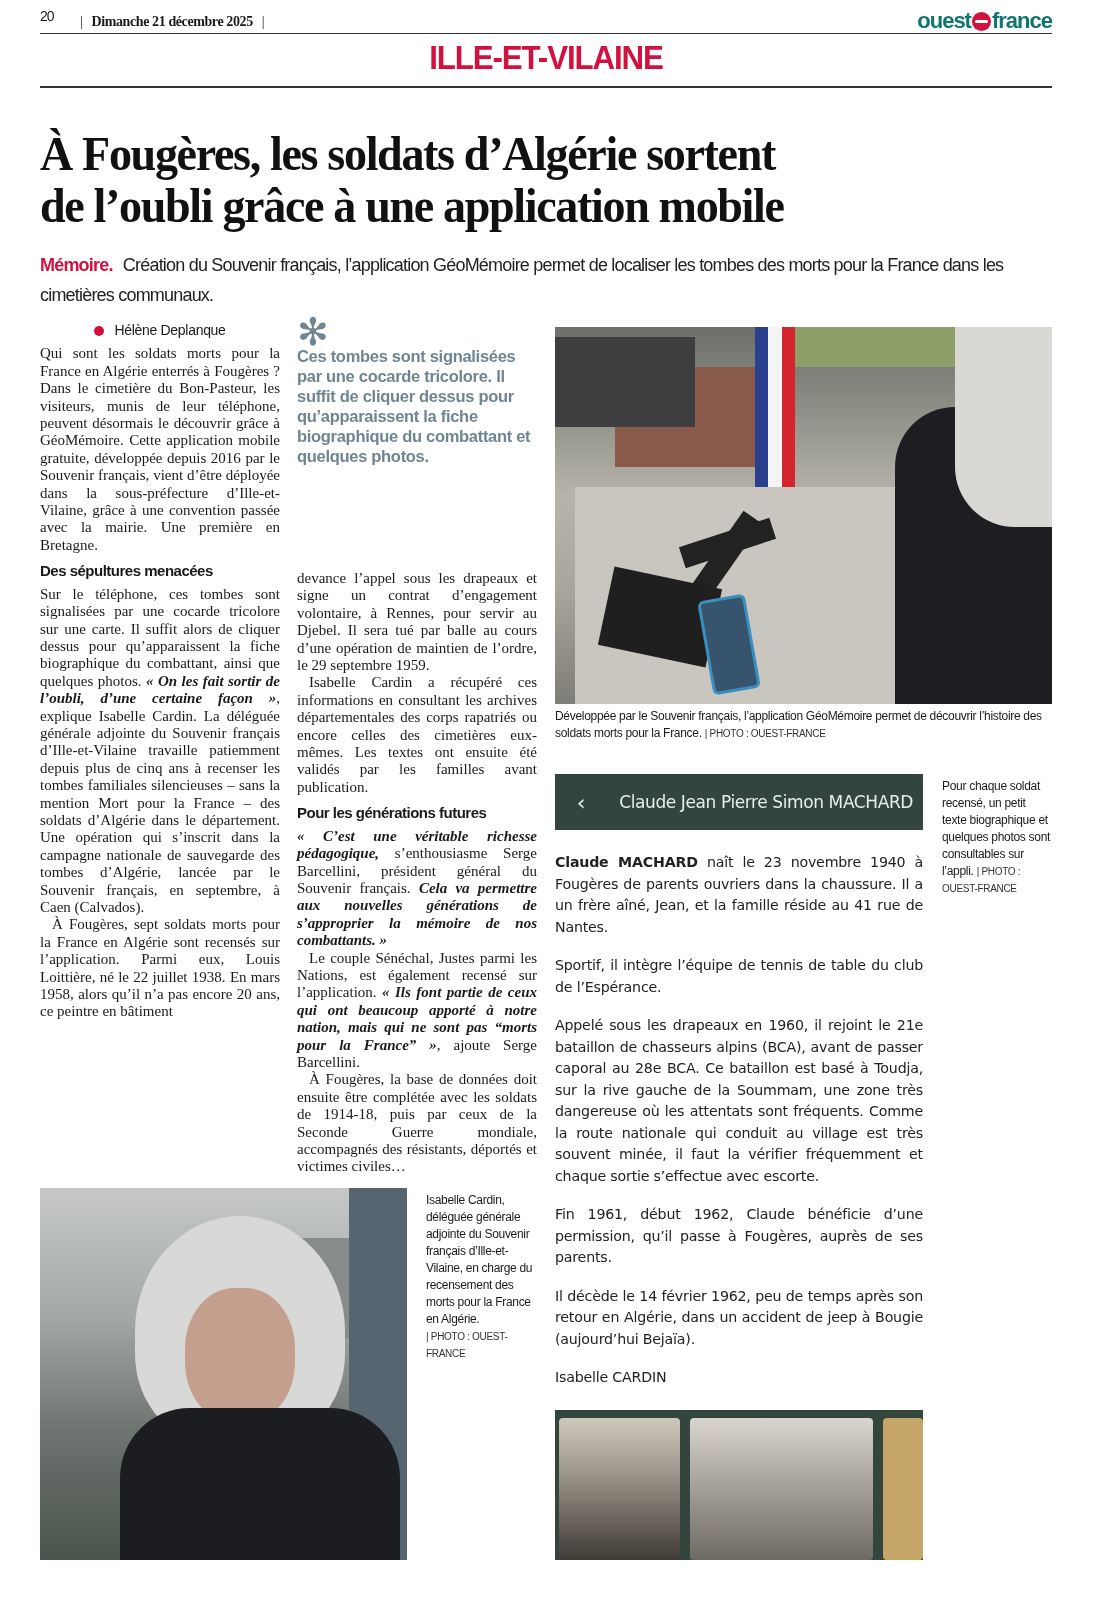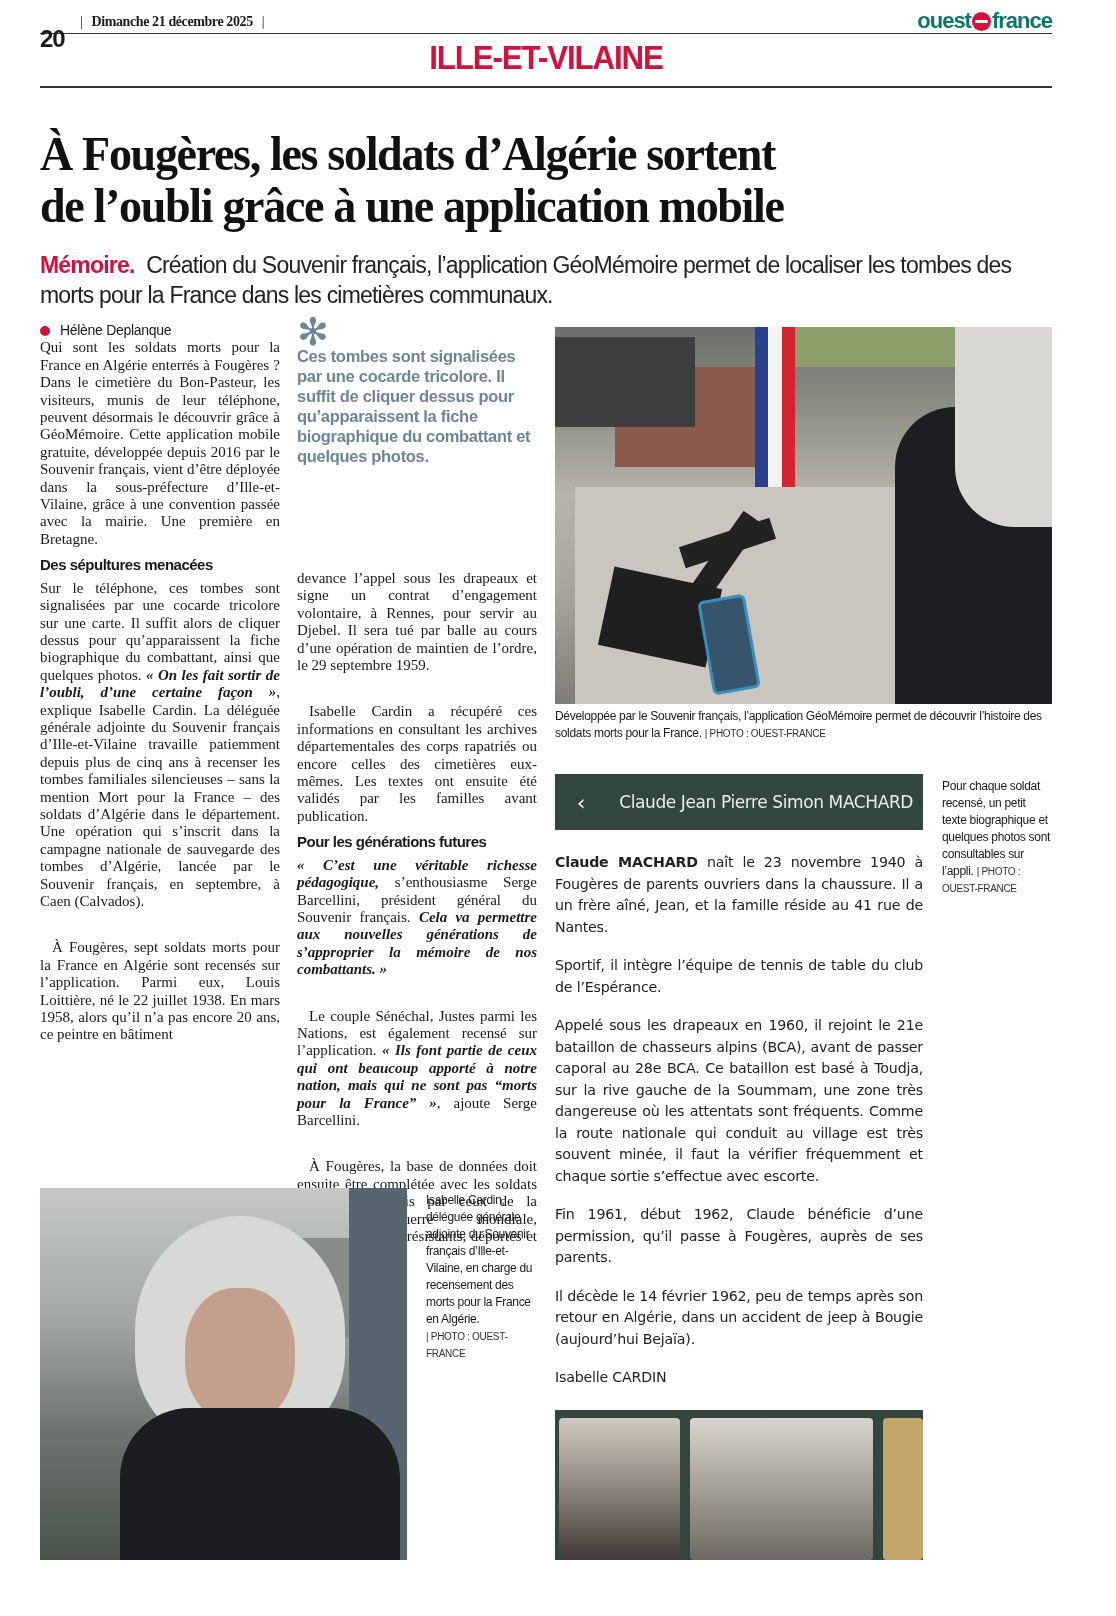--- a/index.html
+++ b/index.html
@@ -1,41 +1,41 @@
 <!DOCTYPE html>
 <html><head>
 <meta charset="utf-8">
 <style>
   * { box-sizing: border-box; margin: 0; padding: 0; }
   html, body { width: 1116px; height: 1616px; background: #fff; overflow: hidden; }
   body { position: relative; font-family: "Liberation Serif", serif; color: #1a1a1a; }
 
   .header-bar { position: absolute; left: 40px; top: 8px; width: 1012px; height: 26px; border-bottom: 1.5px solid #333; }
-  .page-num { position: absolute; left: 0; top: 17px; font-family: "Liberation Sans", sans-serif; font-weight: 700; font-size: 24px; letter-spacing: -1px; }
+  .page-num { position: absolute; left: 0; top: 0; font-family: "Liberation Sans", sans-serif; font-weight: 400; font-size: 14px; letter-spacing: -1px; }
   .hdr-date { position: absolute; left: 34px; top: 6px; font-family: Liberation Serif, serif; font-weight: 700; font-size: 14px; letter-spacing: -0.4px; }
   .sep { font-weight: 400; margin: 0 6px; }
   .logo { position: absolute; right: 0; top: 0; font-family: "Liberation Sans", sans-serif; font-weight: 700; font-size: 22px; color: #0f766e; letter-spacing: -1px; display: flex; align-items: center; }
   .logo-mark { display: inline-block; width: 19px; height: 19px; border-radius: 50%; background: #d1123f; margin: 0 1px; position: relative; }
   .logo-mark::after { content: ""; position: absolute; left: 3px; top: 8px; width: 13px; height: 3px; background: #fff; border-radius: 2px; }
 
   .section-title { position: absolute; left: 0; top: 38px; width: 1092px; text-align: center; font-family: "Liberation Sans", sans-serif; font-weight: 700; font-size: 34px; color: #d1123f; letter-spacing: -1.2px; transform: scaleX(0.92); }
   .section-rule { position: absolute; left: 40px; top: 86px; width: 1012px; height: 1.5px; background: #333; }
 
   .headline { position: absolute; left: 40px; top: 128px; width: 1030px; font-family: "Liberation Serif", serif; font-size: 48px; line-height: 52px; letter-spacing: -1.4px; color: #111; transform: scaleX(0.96); transform-origin: left; }
-  .standfirst { position: absolute; left: 40px; top: 250px; width: 1000px; font-family: "Liberation Sans", sans-serif; font-size: 23px; line-height: 30px; letter-spacing: -0.8px; color: #222; }
+  .standfirst { position: absolute; left: 40px; top: 250px; width: 1000px; font-family: "Liberation Sans", sans-serif; font-size: 18px; line-height: 30px; letter-spacing: -0.8px; color: #222; }
   .standfirst .kicker { color: #d1123f; font-weight: 700; margin-right: 6px; }
 
   .col { position: absolute; font-family: "Liberation Serif", serif; font-size: 15px; line-height: 17.4px; text-align: justify; color: #1a1a1a; hyphens: manual; }
   .col p { text-indent: 0; }
-  .col p.ind { text-indent: 12px; margin-top: 29px; }
+  .col p.ind { text-indent: 12px; }
   .col em, .col .q { font-style: italic; font-weight: 700; }
   .col h3 { font-family: "Liberation Sans", sans-serif; font-weight: 700; font-size: 15px; letter-spacing: -0.5px; margin: 8px 0 6px; text-align: left; }
   .col1 { left: 40px; top: 322px; width: 240px; }
   .col2 { left: 297px; top: 570px; width: 240px; }
-  .byline { font-family: "Liberation Sans", sans-serif; font-size: 14px; font-weight: 400; margin-bottom: 0; display: flex; align-items: center; letter-spacing: -0.3px; }
+  .byline { font-family: "Liberation Sans", sans-serif; font-size: 14px; font-weight: 400; margin-bottom: 6px; display: flex; align-items: center; letter-spacing: -0.3px; justify-content: center; }
   .dot { display: inline-block; width: 10px; height: 10px; border-radius: 50%; background: #d1123f; margin-right: 10px; }
 
   .pullquote { position: absolute; left: 297px; top: 318px; width: 240px; font-family: "Liberation Sans", sans-serif; font-weight: 700; font-size: 16.5px; line-height: 20px; color: #6f8591; letter-spacing: -0.3px; }
   .asterisk { font-size: 38px; line-height: 28px; height: 28px; font-weight: 400; color: #6f8591; display: block; }
 
   .photo { position: absolute; overflow: hidden; }
   .photo-grave { left: 555px; top: 327px; width: 497px; height: 377px; background: linear-gradient(180deg, #6c6f6a 0%, #8e8f86 22%, #b7b4ab 45%, #a8a59c 70%, #7f7d77 100%); }
   .photo-grave .grass { position: absolute; left: 210px; top: 0; width: 260px; height: 40px; background: #8ea06a; }
   .photo-grave .tomb-l { position: absolute; left: 0; top: 10px; width: 140px; height: 90px; background: #3e3e40; }
   .photo-grave .tomb-pink { position: absolute; left: 60px; top: 40px; width: 170px; height: 100px; background: #8a5a4a; }

